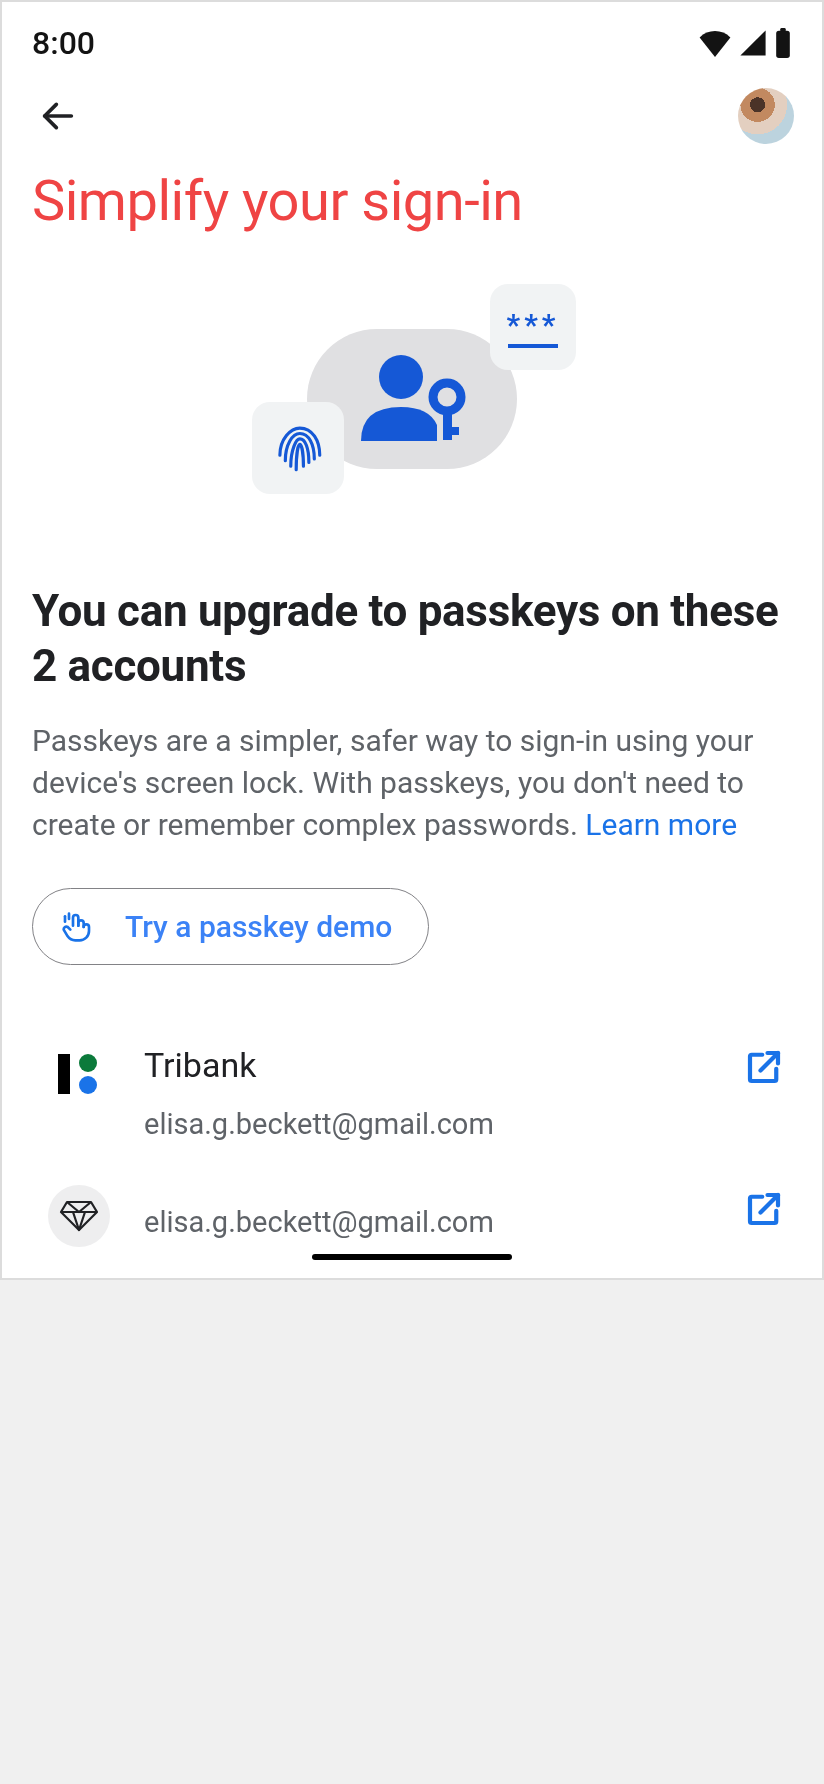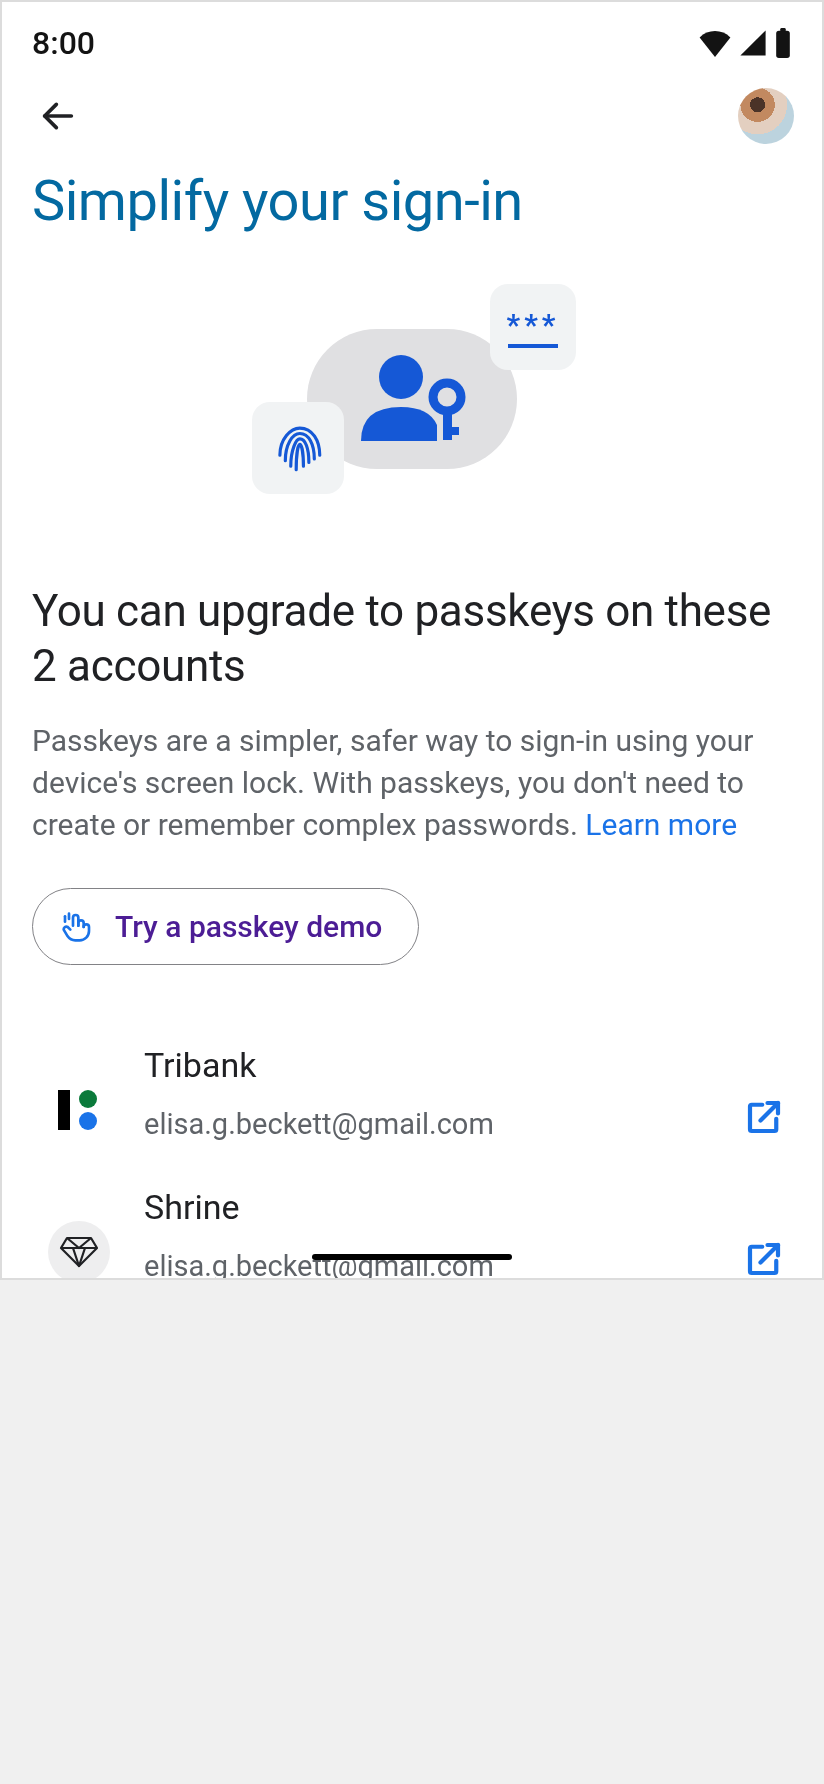--- a/index.html
+++ b/index.html
@@ -42,21 +42,21 @@
     width: 56px; height: 56px;
     border-radius: 50%;
     background: radial-gradient(circle at 35% 30%, #4b3328 0 14%, #c28960 14% 32%, #e3cfc0 32% 55%, #bcd3de 55% 100%);
     cursor: pointer;
   }
 
   
   .page-title {
     font-size: 56px;
     font-weight: 400;
-    color: #0369a1;
+    color: #ef4444;
     padding: 8px 30px 0 30px;
     letter-spacing: -0.5px;
   }
 
   
   .illustration {
     position: relative;
     height: 250px;
     margin-top: 40px;
   }
@@ -89,21 +89,21 @@
     left: 250px; top: 128px;
     width: 92px; height: 92px;
     background: #f1f3f4;
     border-radius: 18px;
     display: flex; align-items: center; justify-content: center;
   }
 
   
   .section-heading {
     font-size: 44px;
-    font-weight: 400;
+    font-weight: 700;
     color: #202124;
     padding: 60px 30px 0 30px;
     line-height: 1.25;
     letter-spacing: -0.3px;
   }
   .section-desc {
     font-size: 30px;
     color: #5f6368;
     padding: 26px 30px 0 30px;
     line-height: 1.4;
@@ -111,38 +111,38 @@
   .learn-more {
     color: #1a73e8;
     cursor: pointer;
   }
 
   
   .demo-btn {
     margin: 42px 30px 0 30px;
     display: inline-flex;
     align-items: center;
-    gap: 22px;
+    gap: 32px;
     border: 1.5px solid #828286;
     border-radius: 40px;
     padding: 20px 36px 20px 28px;
-    color: #4c1d95;
+    color: #3b82f6;
     font-size: 30px;
     font-weight: 500;
     cursor: pointer;
     background: #fff;
   }
 
   
   .accounts {
     margin-top: 56px;
   }
   .account-row {
     display: flex;
-    align-items: flex-end;
+    align-items: flex-start;
     padding: 22px 34px 22px 46px;
     gap: 34px;
     cursor: pointer;
   }
   .account-logo {
     width: 62px; height: 62px;
     display: flex; align-items: center; justify-content: center;
     flex-shrink: 0;
   }
   .account-logo.circle {
@@ -285,21 +285,20 @@
     <div class="account-row">
       <div class="account-logo circle">
         <svg width="40" height="36" viewBox="0 0 40 36" fill="none" stroke="#202124" stroke-width="2.2" stroke-linejoin="round">
           <polygon points="8,4 32,4 38,14 20,32 2,14"></polygon>
           <polyline points="2,14 38,14"></polyline>
           <polyline points="8,4 20,14 32,4"></polyline>
           <polyline points="14,14 20,32 26,14"></polyline>
         </svg>
       </div>
       <div class="account-text">
-        <div class="account-name">Shrine</div>
         <div class="account-email">elisa.g.beckett@gmail.com</div>
       </div>
       <div class="account-open">
         <svg width="42" height="42" viewBox="0 0 24 24" fill="none" stroke="#1a73e8" stroke-width="2.4" stroke-linecap="round" stroke-linejoin="round">
           <path d="M19 13 v6 a1 1 0 0 1 -1 1 H5 a1 1 0 0 1 -1 -1 V6 a1 1 0 0 1 1 -1 h6"></path>
           <polyline points="14 4 20 4 20 10"></polyline>
           <line x1="10" y1="14" x2="20" y2="4"></line>
         </svg>
       </div>
     </div>

